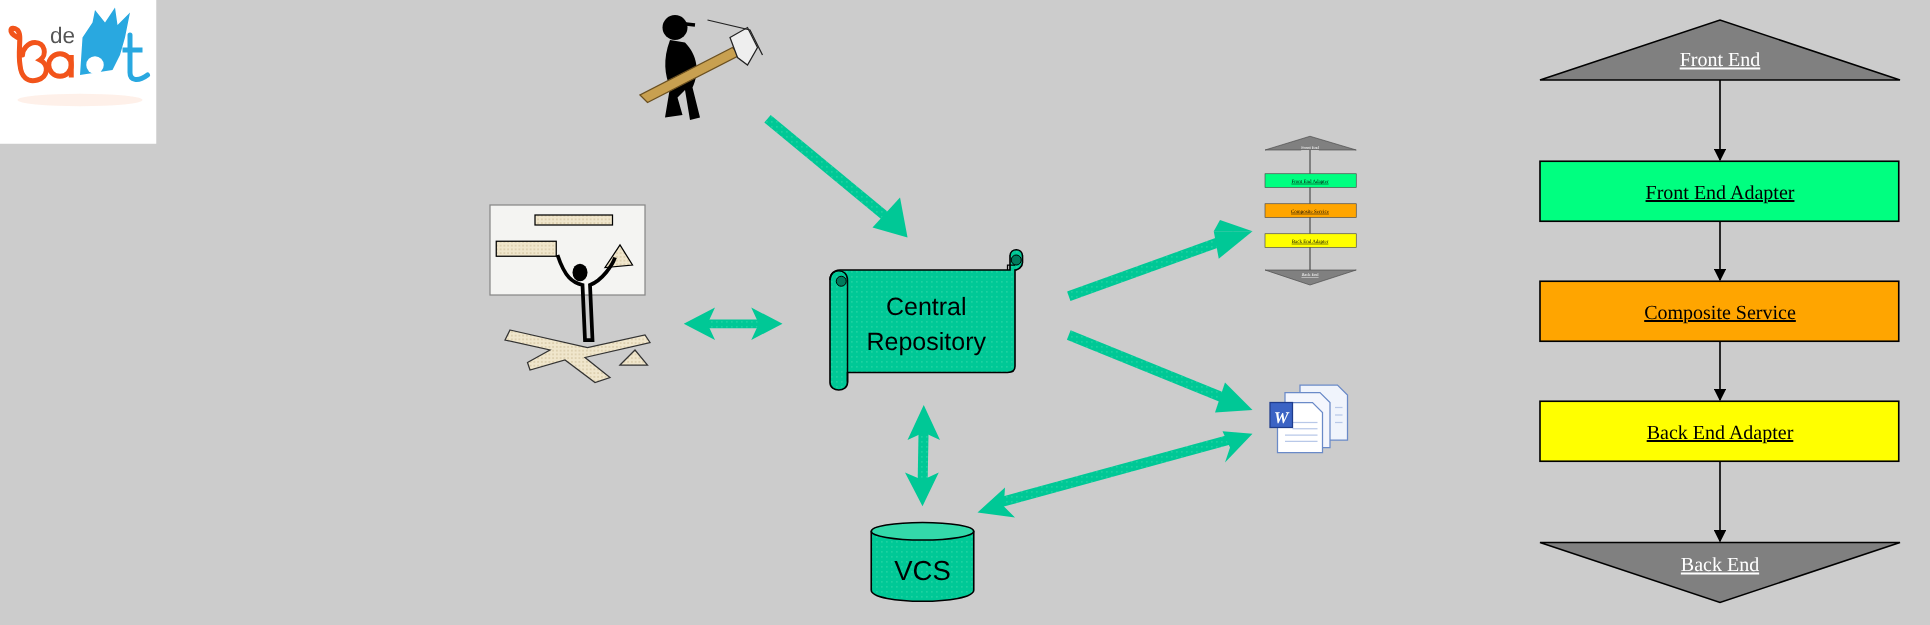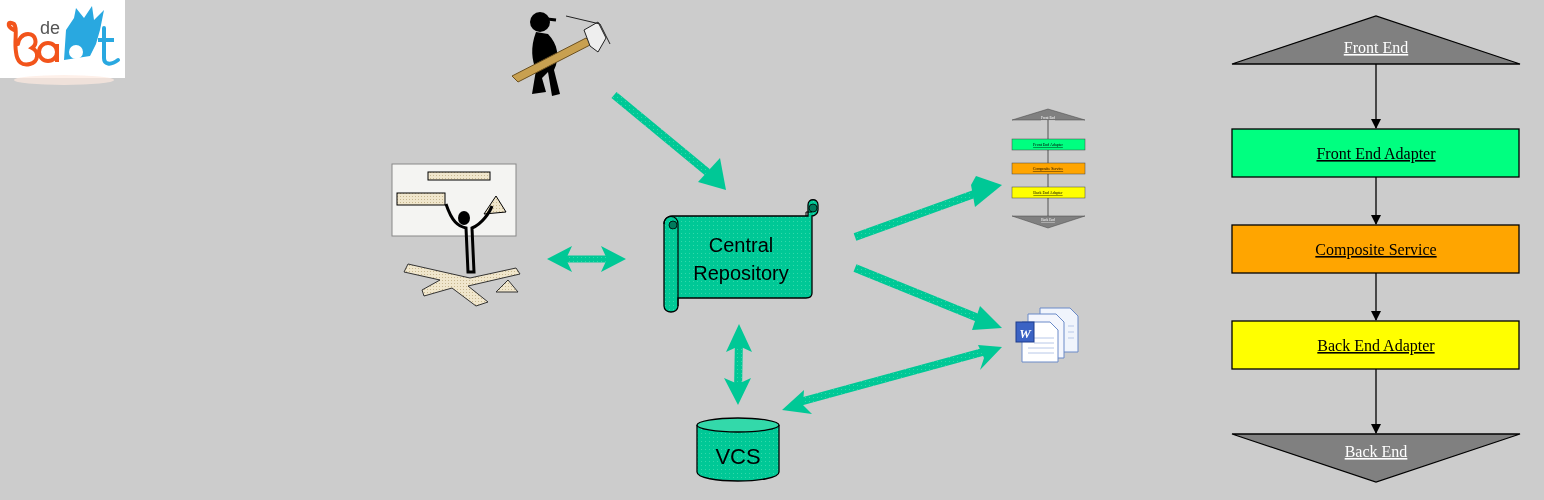--- a/index.html
+++ b/index.html
@@ -3,21 +3,21 @@
 <meta charset="utf-8">
 <style>
   html, body { margin: 0; padding: 0; }
   body {
     width: 1544px; height: 500px; background: #cccccc;
     position: relative; overflow: hidden;
     font-family: "Liberation Sans", sans-serif;
   }
   .abs { position: absolute; }
   #logo {
-    left: 0; top: 0; width: 125px; height: 78px; background: #ffffff;
+    left: 0; top: 0; width: 125px; height: 115px; background: #ffffff;
   }
   #main-svg { left: 0; top: 0; width: 1544px; height: 500px; }
   .serif { font-family: "Liberation Serif", serif; }
   .flow-label {
     font-family: "Liberation Serif", serif; font-size: 16px;
     text-decoration: underline; cursor: pointer;
   }
   .sans-label { font-family: "Liberation Sans", sans-serif; }
 </style>
 </head>

